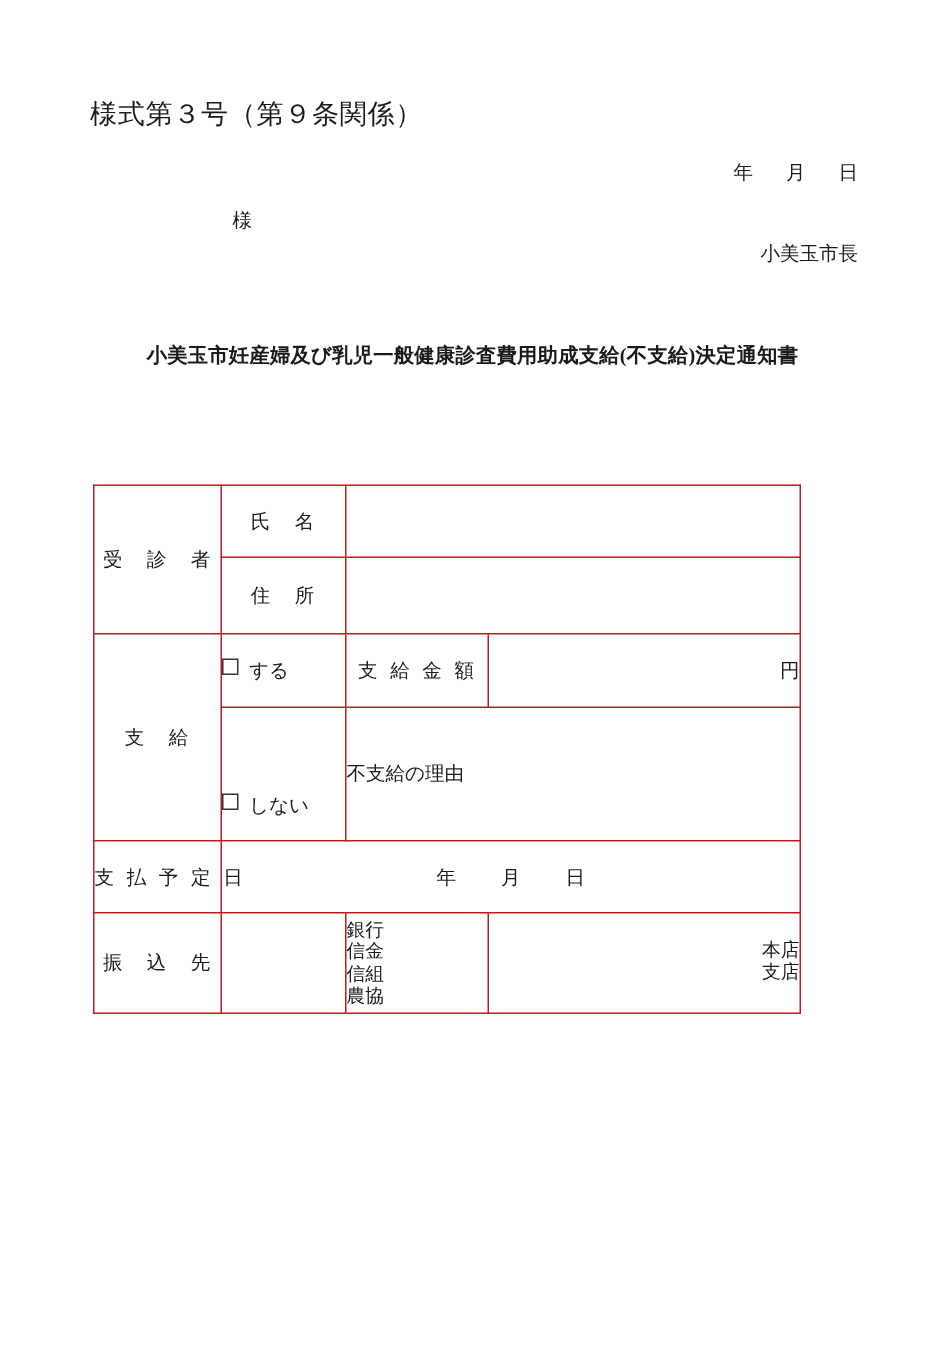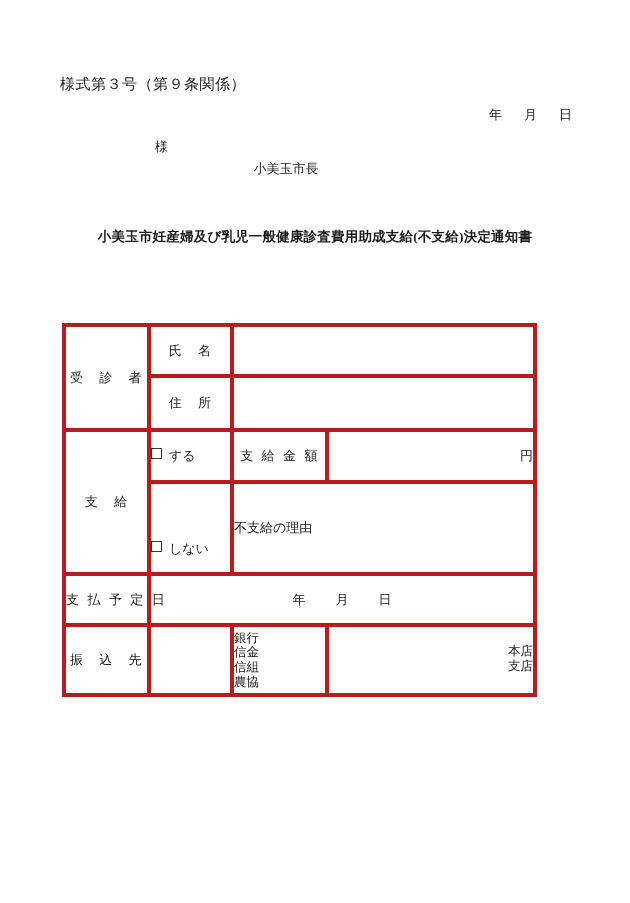--- a/index.html
+++ b/index.html
@@ -20,22 +20,22 @@
     position: absolute;
     inset: 0;
     width: 630px;
     height: 903px;
   }
 
   
   .form-no {
     position: absolute;
     left: 60px;
-    top: 75px;
-    font-size: 15px;
+    top: 64px;
+    font-size: 18px;
     letter-spacing: 0.5px;
     white-space: nowrap;
   }
 
   .date-line {
     position: absolute;
     left: 0;
     top: 106px;
     width: 572px;
     text-align: right;
@@ -50,21 +50,21 @@
     left: 155px;
     top: 138px;
     font-size: 13px;
   }
 
   .issuer {
     position: absolute;
     left: 0;
     top: 160px;
     width: 572px;
-    text-align: center;
+    text-align: right;
     font-size: 13px;
     line-height: 1.45;
   }
 
   .doc-title {
     position: absolute;
     left: 0;
     top: 216px;
     width: 630px;
     text-align: center;
@@ -90,21 +90,21 @@
   .form-table {
     position: absolute;
     left: 62px;
     top: 323px;
     width: 471px;
     border-collapse: collapse;
     table-layout: fixed;
     font-size: 13px;
   }
   .form-table td {
-    border: 4px solid #b91c1c;
+    border: 1px solid #b91c1c;
     padding: 0;
     vertical-align: middle;
   }
 
   .lbl {
     text-align: center;
     letter-spacing: 0.1em;
   }
   
   .spread {

